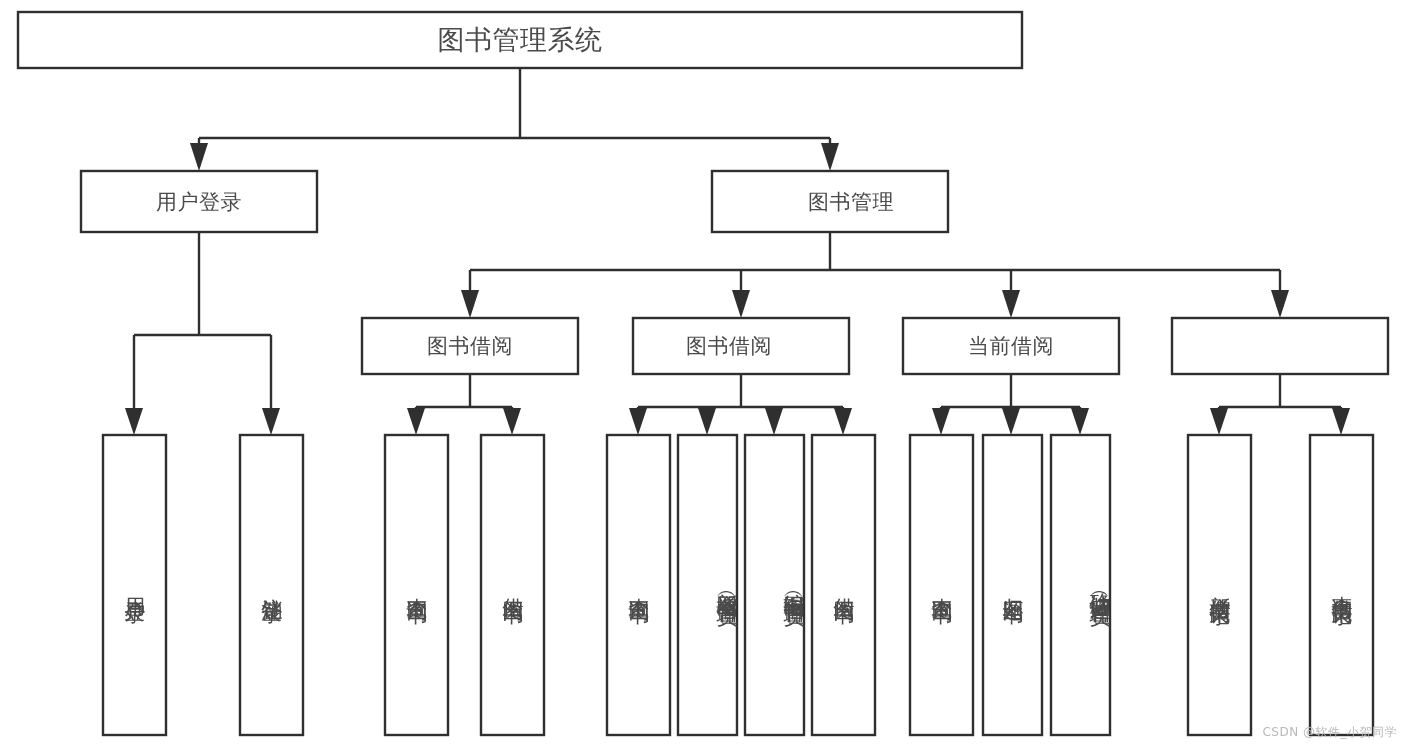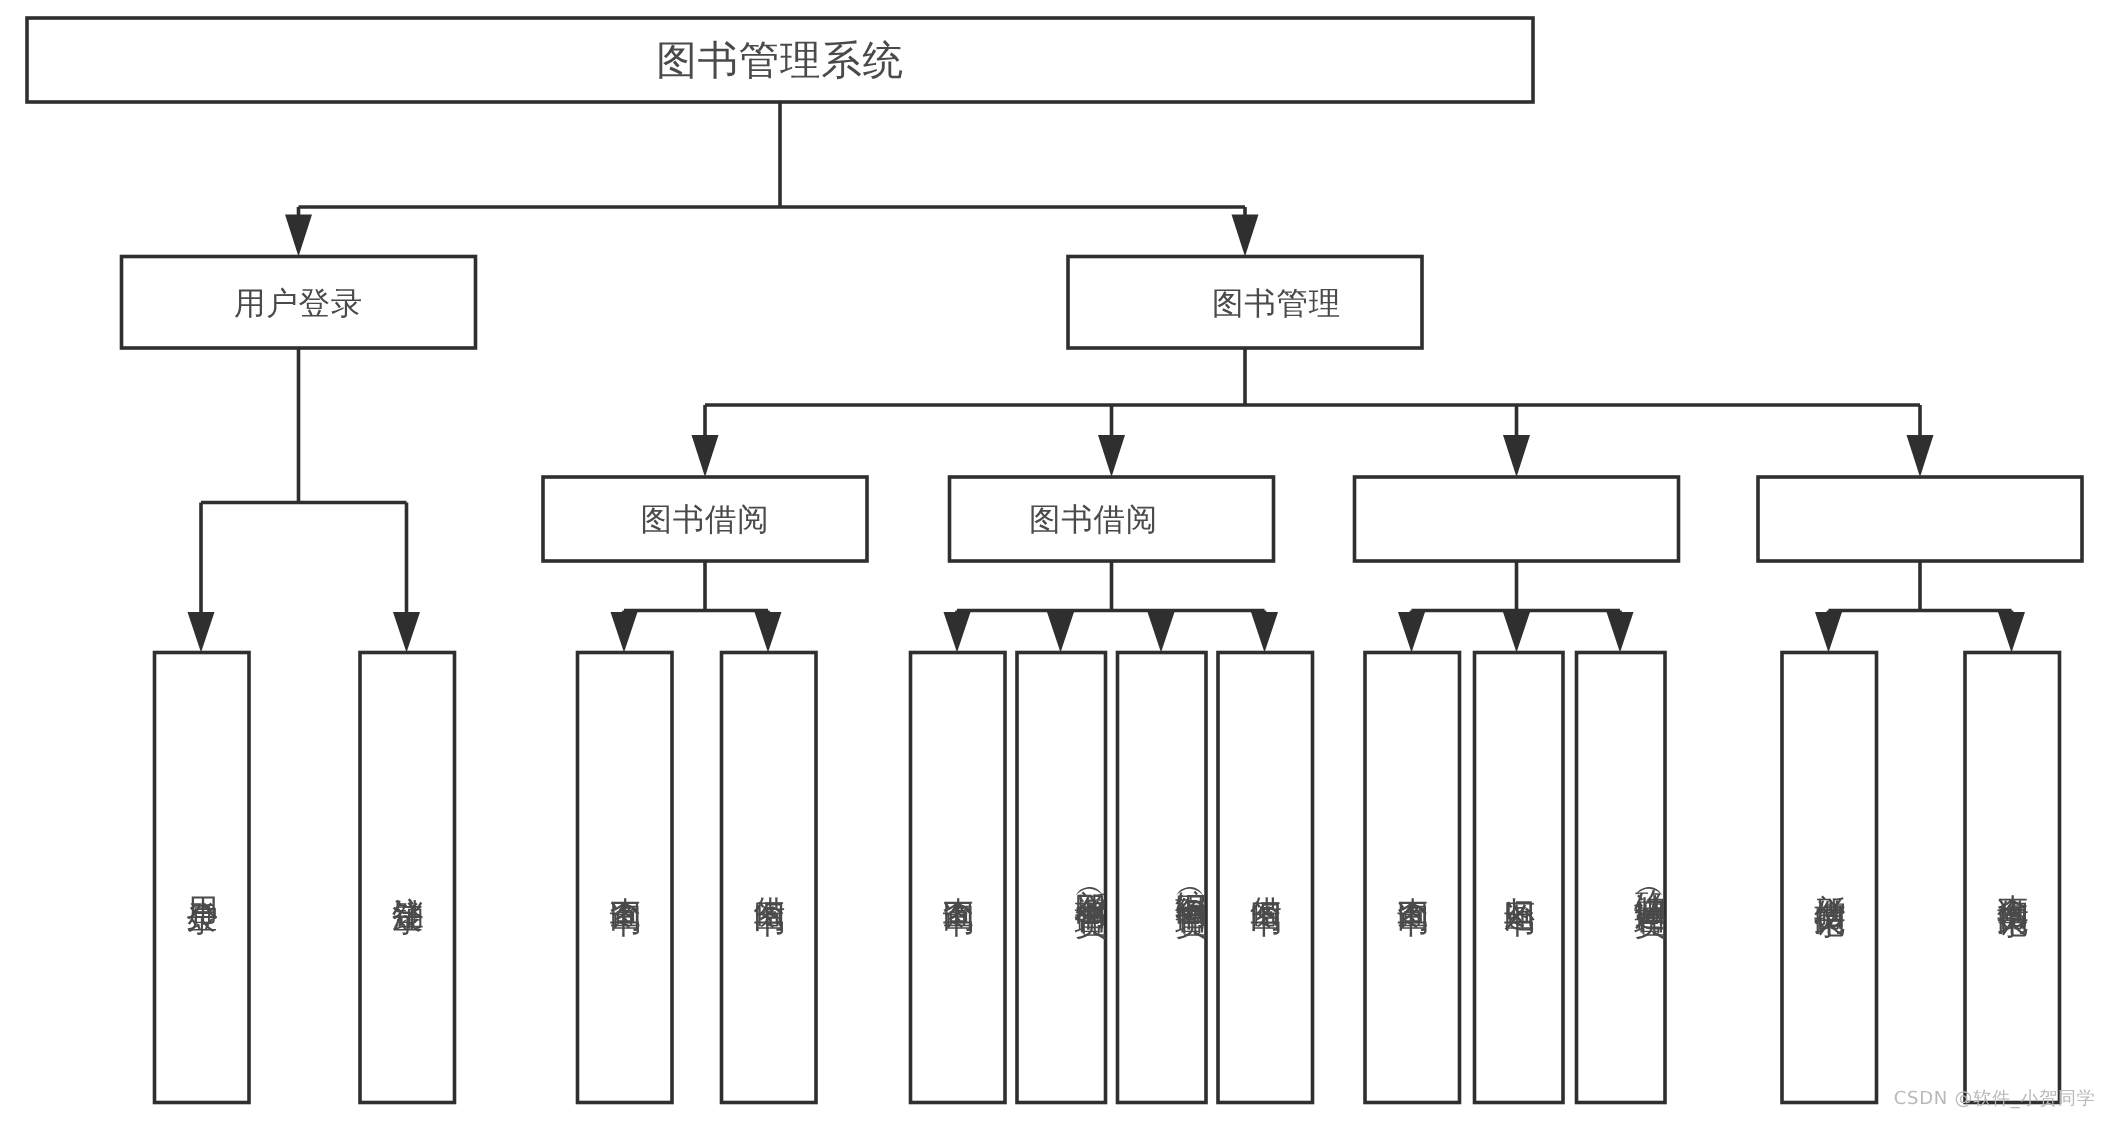--- a/index.html
+++ b/index.html
@@ -169,20 +169,21 @@
     <polygon class="arrow-head" points="1332,408 1350,408 1341,435"></polygon>
   </svg>
 
   <div class="node-label-h" style="left:18px; top:12px; width:1004px; height:56px; font-size:27px;">图书管理系统</div>
 
   <div class="node-label-h" style="left:81px; top:171px; width:236px; height:61px;">用户登录</div>
   <div class="node-label-h" style="left:712px; top:171px; width:236px; height:61px;padding-left:21px;">图书管理</div>
 
   <div class="node-label-h" style="left:362px; top:318px; width:216px; height:56px;">图书借阅</div>
   <div class="node-label-h" style="left:633px; top:318px; width:192px; height:56px;">图书借阅</div>
+  <div class="node-label-h" style="left:903px; top:318px; width:216px; height:56px;">当前借阅</div>
 
   <div class="node-label-v" style="left:103px; top:435px; width:63px; height:300px;">用户登录</div>
   <div class="node-label-v" style="left:240px; top:435px; width:63px; height:300px;">注销登录</div>
 
   <div class="node-label-v" style="left:385px; top:435px; width:63px; height:300px;">查询图书</div>
   <div class="node-label-v" style="left:481px; top:435px; width:63px; height:300px;">借阅图书</div>
 
   <div class="node-label-v" style="left:607px; top:435px; width:63px; height:300px;">查询图书</div>
   <div class="node-label-v" style="left:678px; top:435px; width:59px; height:300px; align-items:flex-start;">新增图书（管理员）</div>
   <div class="node-label-v" style="left:745px; top:435px; width:59px; height:300px; align-items:flex-start;">编辑图书（管理员）</div>

